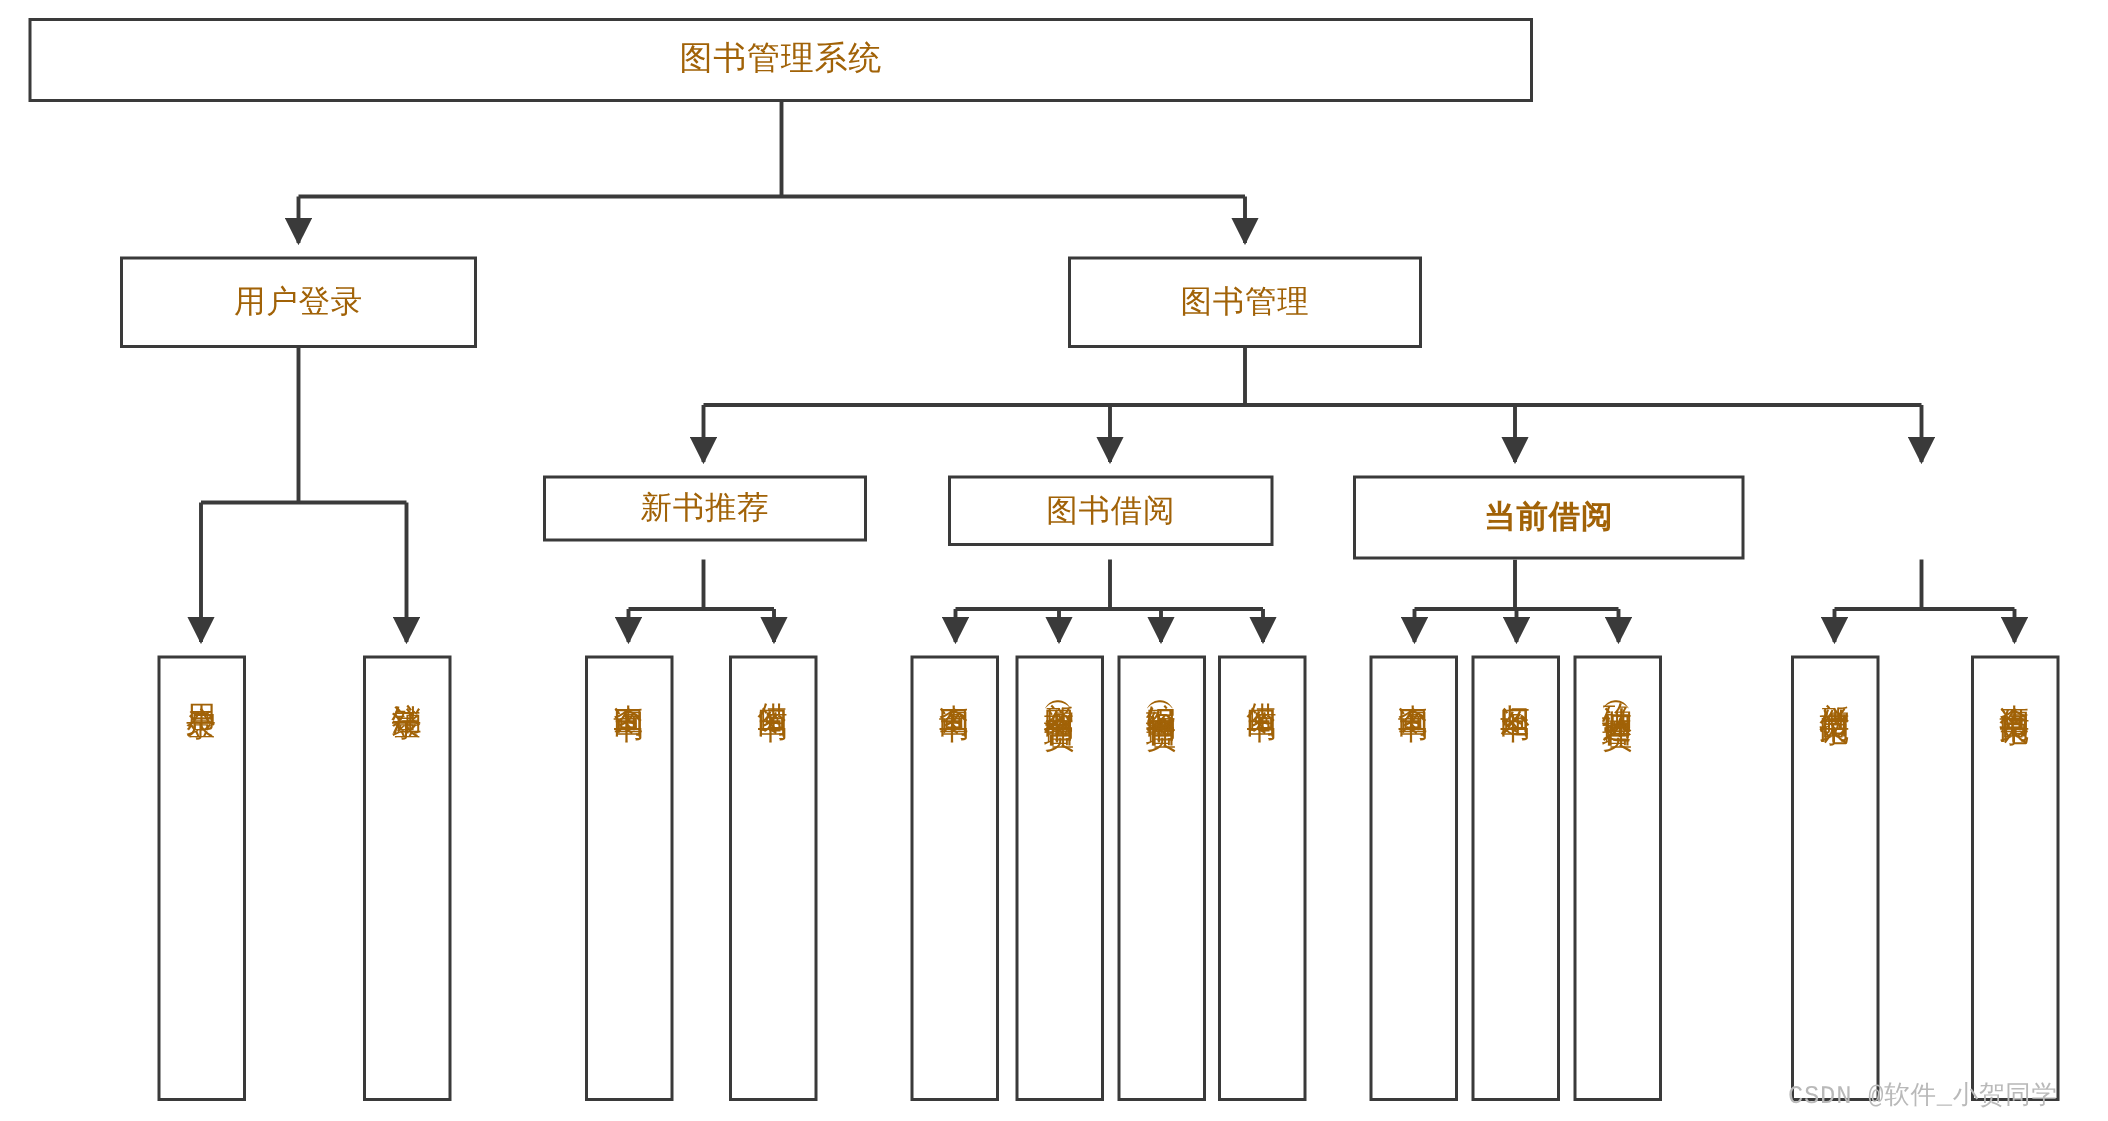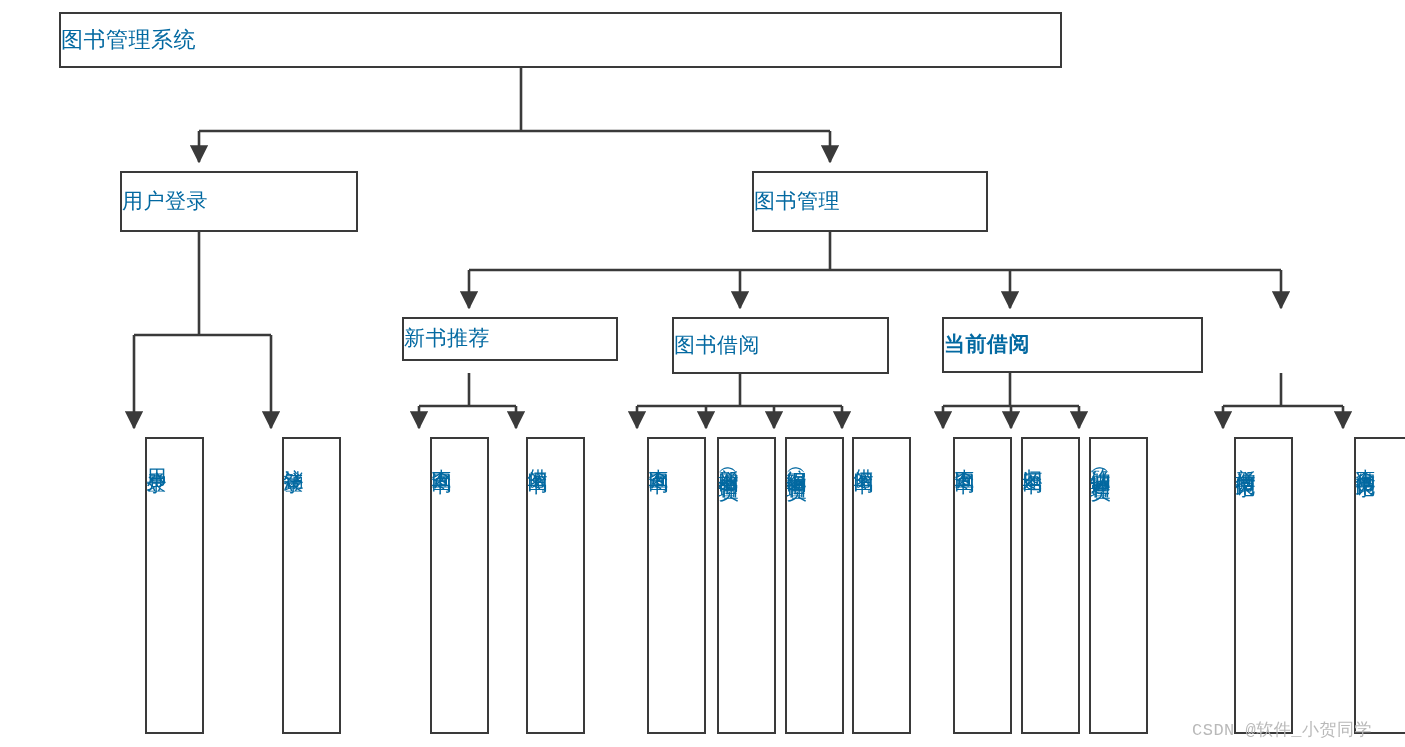--- a/index.html
+++ b/index.html
@@ -25,23 +25,22 @@
     height: 747px;
     pointer-events: none;
   }
   .node {
     position: absolute;
     box-sizing: border-box;
     background: #ffffff;
     border: 2.5px solid #3a3a3a;
     display: flex;
     align-items: center;
-    justify-content: flex-start;
-    color: #0369a1;
-    margin-left: 40px;
+    justify-content: center;
+    color: #a16207;
   }
   .node-label {
     text-align: center;
     line-height: 1.12;
     letter-spacing: 0.5px;
   }
   
   .node.horiz .node-label {
     font-size: 21px;
     white-space: nowrap;
@@ -132,21 +131,21 @@
   <div class="node horiz" style="left:80px; top:171px; width:238px; height:61px;">
     <span class="node-label">用户登录</span>
   </div>
   <div class="node horiz" style="left:712px; top:171px; width:236px; height:61px;">
     <span class="node-label">图书管理</span>
   </div>
 
   <div class="node horiz" style="left:362px; top:317px; width:216px; height:44px;">
     <span class="node-label">新书推荐</span>
   </div>
-  <div class="node horiz" style="left:632px; top:317px; width:217px; height:57px;">
+  <div class="node horiz" style="left:632px; top:317px; width:217px; height:47px;">
     <span class="node-label">图书借阅</span>
   </div>
   <div class="node horiz" style="left:902px; top:317px; width:261px; height:56px;font-weight:bold;">
     <span class="node-label">当前借阅</span>
   </div>
 
   <div class="node vert" style="left:105px; top:437px; width:59px; height:297px;">
     <span class="node-label">用户登录</span>
   </div>
   <div class="node vert" style="left:242px; top:437px; width:59px; height:297px;">

